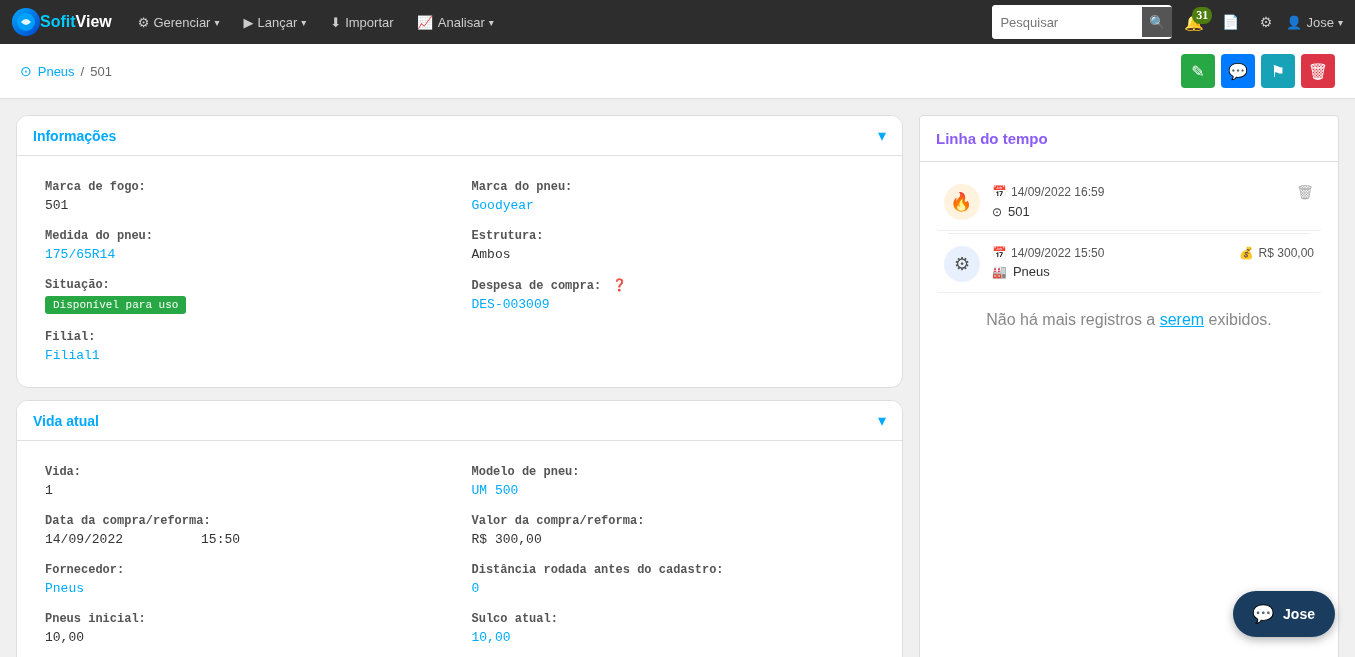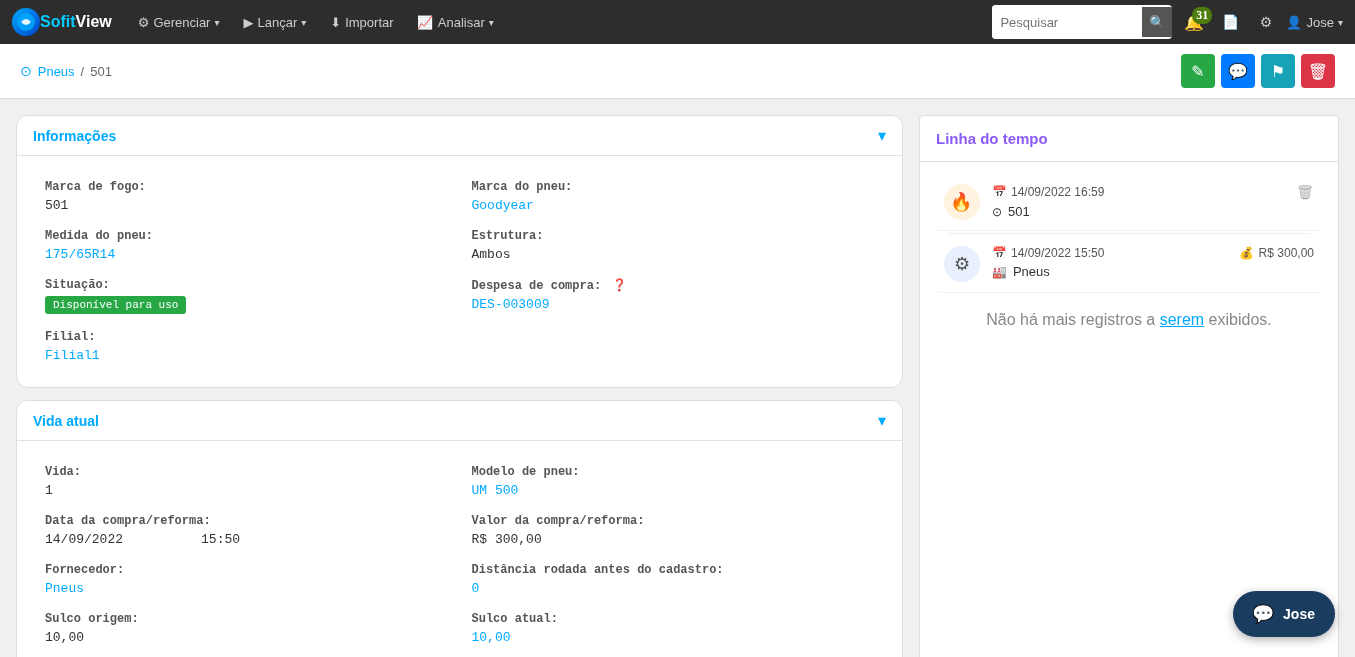--- a/index.html
+++ b/index.html
@@ -335,21 +335,21 @@
             <div class="form-label">Fornecedor:</div>
             <div class="form-value"><a class="form-value-link">Pneus</a></div>
           </div>
 
           <div class="form-group">
             <div class="form-label">Distância rodada antes do cadastro:</div>
             <div class="form-value"><a class="form-value-link">0</a></div>
           </div>
 
           <div class="form-group">
-            <div class="form-label">Sulco origem:</div>
+            <div class="form-label">Pneus inicial:</div>
             <div class="form-value">10,00</div>
           </div>
 
           <div class="form-group">
             <div class="form-label">Sulco atual:</div>
             <div class="form-value"><a class="form-value-link">10,00</a></div>
           </div>
 
           <div class="form-group">
             

